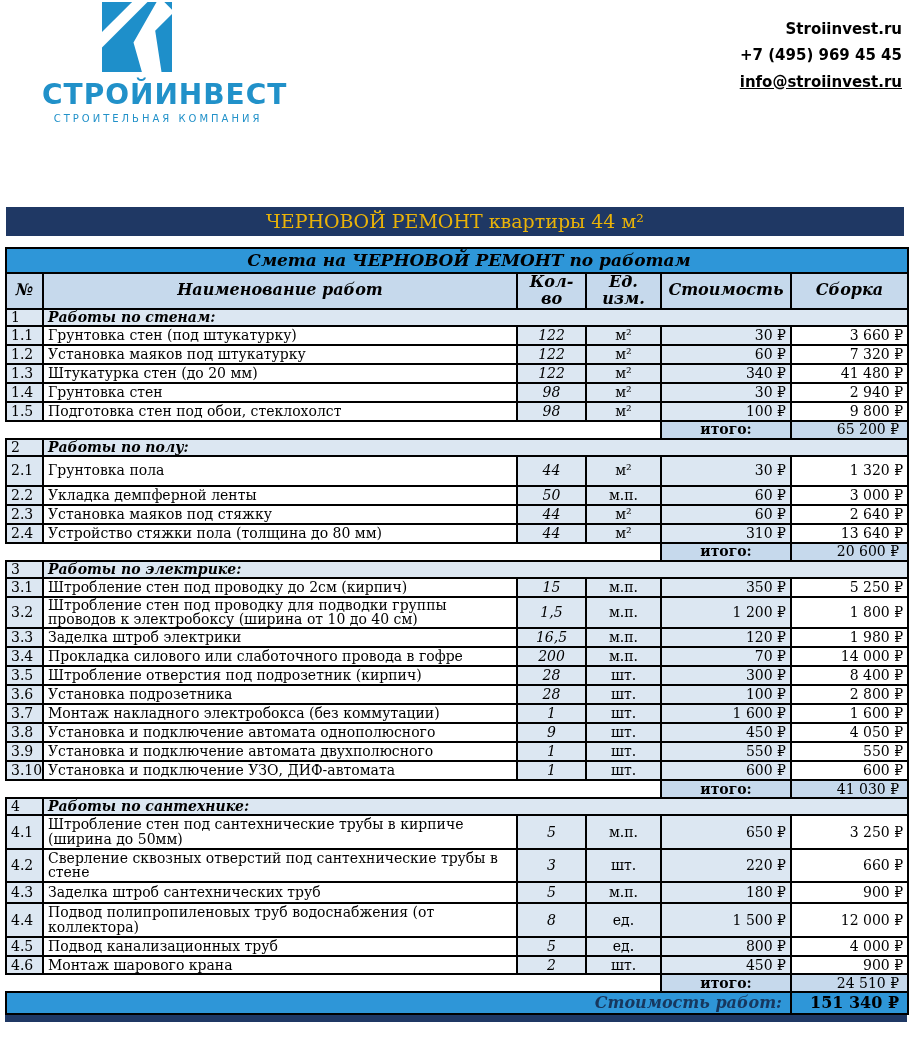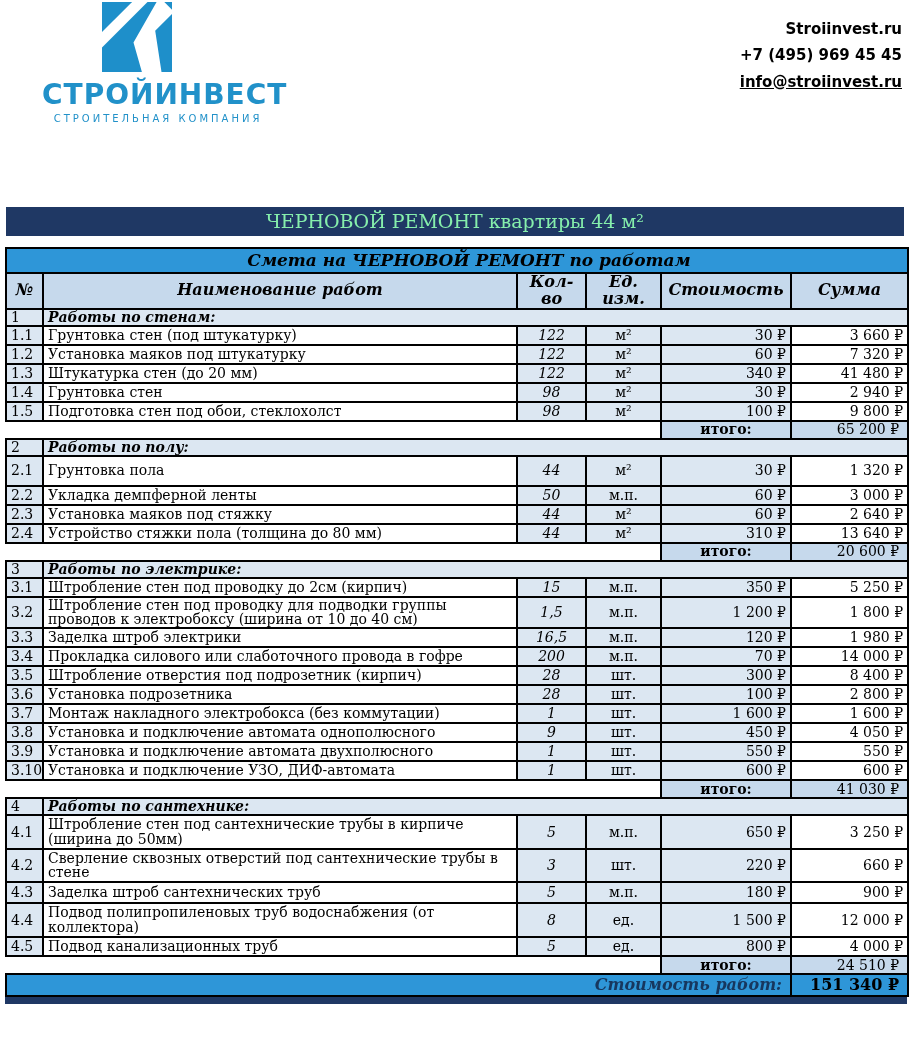--- a/index.html
+++ b/index.html
@@ -13,21 +13,21 @@
              font-size:28px;letter-spacing:1px;color:#2191c9;line-height:1.05;margin-top:4px;}
   .logo-tagline{font-family:"DejaVu Sans","Liberation Sans",sans-serif;font-size:10px;
              letter-spacing:3px;color:#2191c9;margin-top:4px;}
   .contacts{position:absolute;right:8px;top:16px;text-align:right;
             font-family:"DejaVu Sans","Liberation Sans",sans-serif;font-weight:bold;
             font-size:15px;line-height:1.75;color:#000;}
   .contacts .email{text-decoration:underline;}
 
   
   .title-band{position:absolute;left:6px;right:6px;top:207px;height:29px;background:#1f3864;
-              color:#86efac;text-align:center;font-size:19px;line-height:29px;
+              color:#eab308;text-align:center;font-size:19px;line-height:29px;
               font-family:"DejaVu Serif",serif;}
 
   
   .sheet{position:absolute;left:5px;top:247px;width:902px;}
   table.smeta{border-collapse:collapse;table-layout:fixed;width:902px;}
   table.smeta td,table.smeta th{border:2px solid #000;padding:0 4px;font-size:14px;
               line-height:1.05;overflow:hidden;vertical-align:middle;
               font-family:"DejaVu Serif",serif;font-weight:normal;}
   tr.smeta-title td{background:#2e96d8;font-weight:bold;font-style:italic;text-align:center;
               font-size:17px;height:23px;padding-left:28px;}
@@ -87,21 +87,21 @@
       <tbody id="tbody">
           <tr class="smeta-title">
             <td colspan="6">Смета на ЧЕРНОВОЙ РЕМОНТ по работам</td>
           </tr>
           <tr class="cols">
             <th>№</th>
             <th>Наименование работ</th>
             <th>Кол-во</th>
             <th>Ед. изм.</th>
             <th>Стоимость</th>
-            <th>Сумма</th>
+            <th>Сборка</th>
           </tr>
           <tr class="section">
             <td class="c-num">1</td>
             <td class="sec-name" colspan="5">Работы по стенам:</td>
           </tr>
           <tr style="height: 19px;">
             <td class="c-num">1.1</td>
             <td class="c-name">Грунтовка стен (под штукатурку)</td>
             <td class="c-qty">122</td>
             <td class="c-unit">м²</td>
@@ -312,20 +312,28 @@
             <td class="c-sum">12 000 ₽</td>
           </tr>
           <tr style="height: 19px;">
             <td class="c-num">4.5</td>
             <td class="c-name">Подвод канализационных труб</td>
             <td class="c-qty">5</td>
             <td class="c-unit">ед.</td>
             <td class="c-price">800 ₽</td>
             <td class="c-sum">4 000 ₽</td>
           </tr>
+          <tr style="height: 18px;">
+            <td class="c-num">4.6</td>
+            <td class="c-name">Монтаж шарового крана</td>
+            <td class="c-qty">2</td>
+            <td class="c-unit">шт.</td>
+            <td class="c-price">450 ₽</td>
+            <td class="c-sum">900 ₽</td>
+          </tr>
           <tr class="subtotal" style="height: 18px;">
             <td class="blank" colspan="4"></td>
             <td class="t-label">итого:</td>
             <td class="t-val">24 510 ₽</td>
           </tr>
           <tr class="grand">
             <td class="g-label" colspan="5">Стоимость работ:</td>
             <td class="g-val">151 340 ₽</td>
           </tr>
         </tbody>

